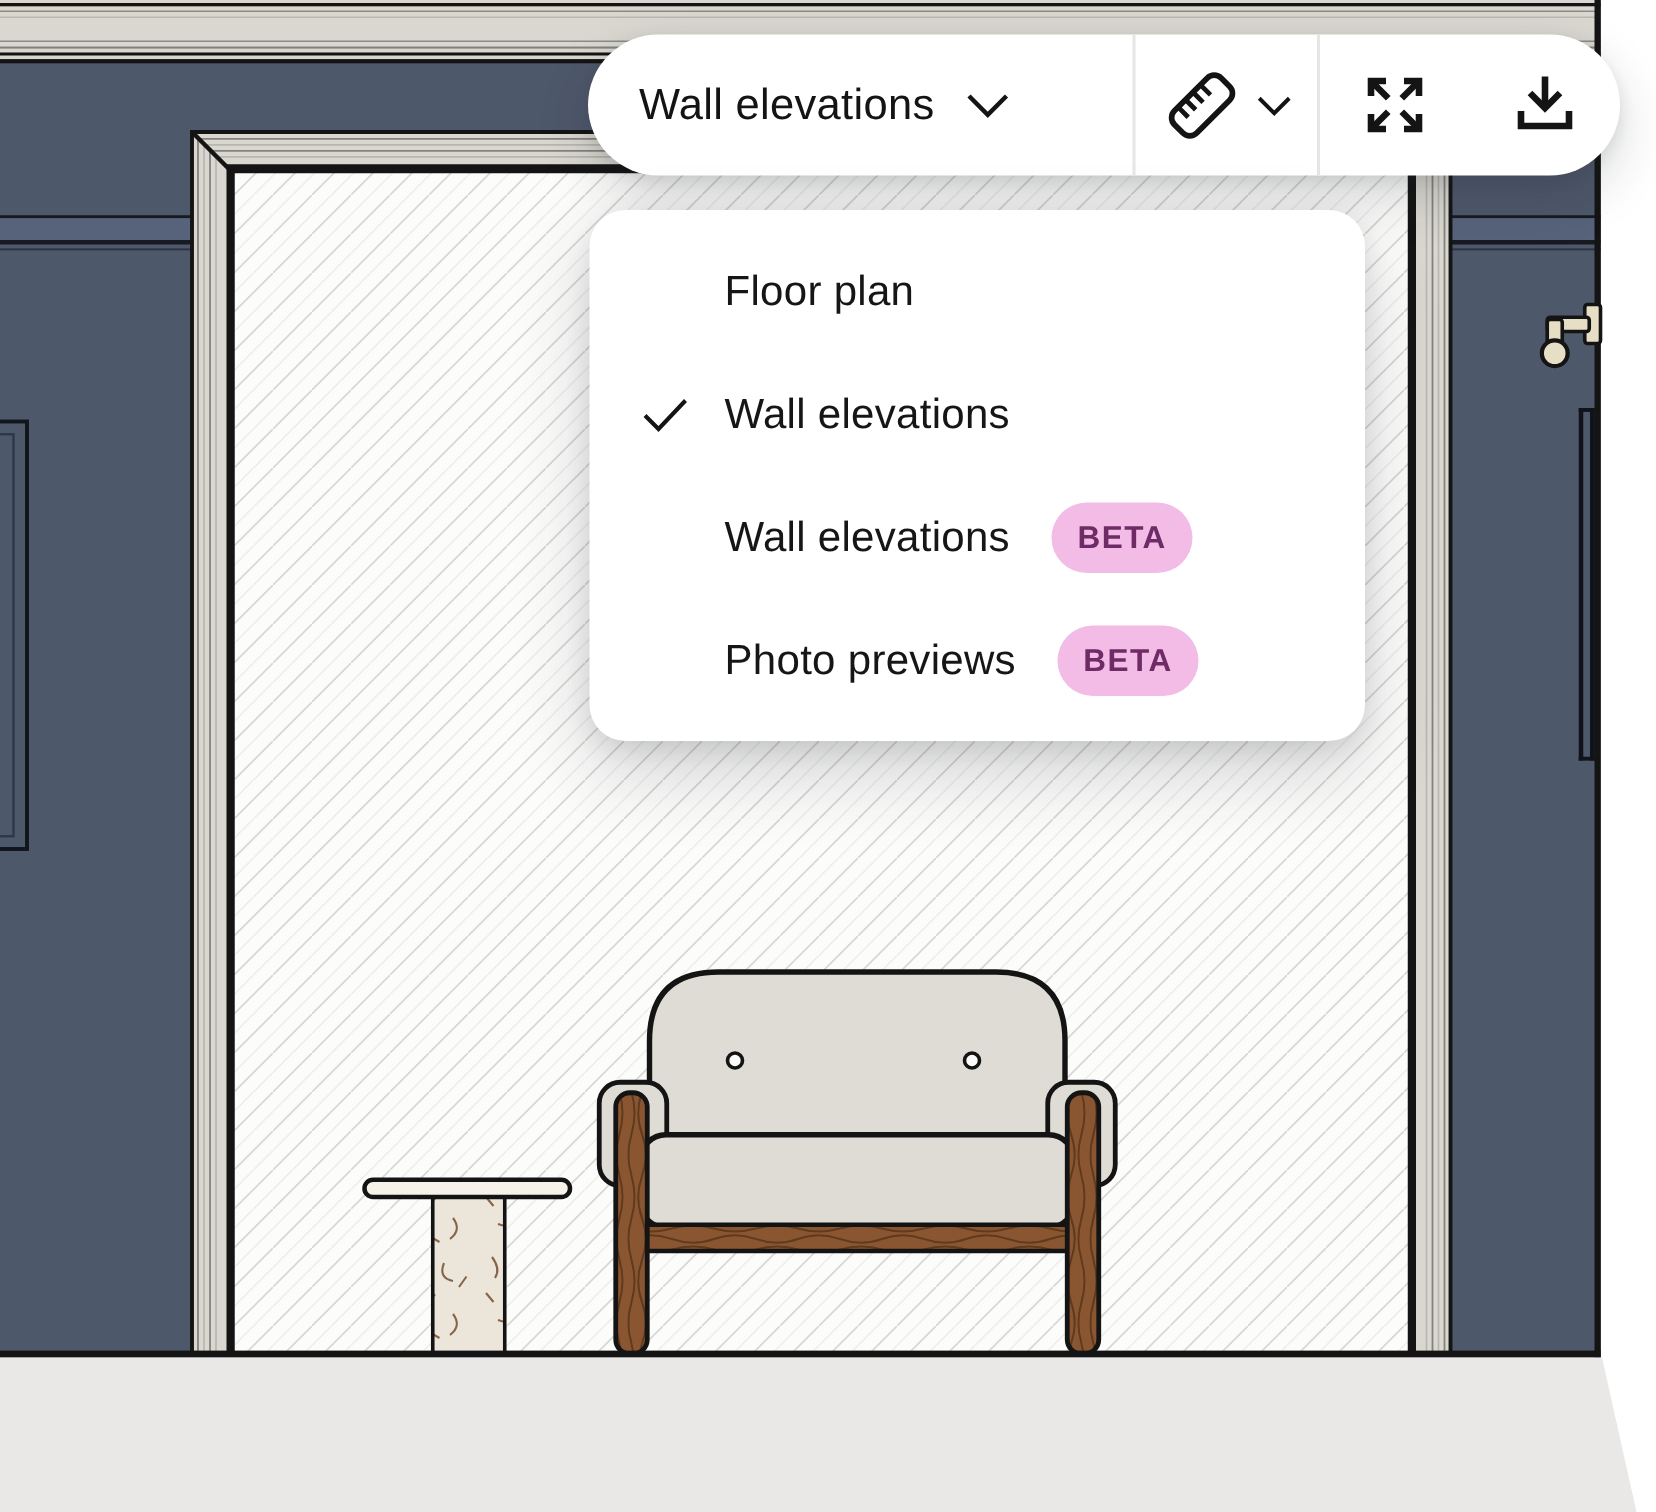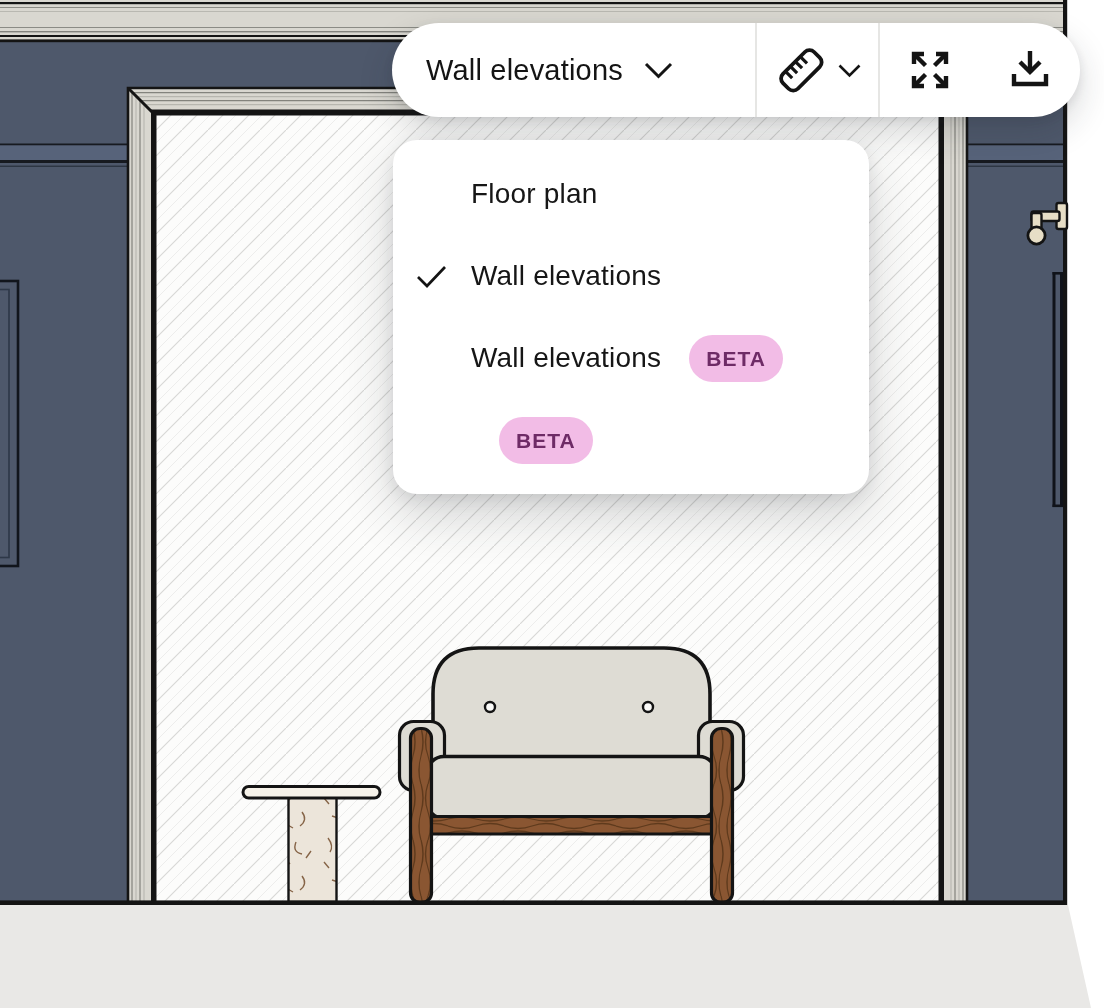--- a/index.html
+++ b/index.html
@@ -25,22 +25,22 @@
           display:flex;align-items:center;justify-content:center;
           font-family:"Liberation Sans", sans-serif;}
   .tb-view{width:363px;justify-content:flex-start;padding-left:34px;gap:20px;}
   .tb-view .lbl{font-size:29px;color:var(--ink);letter-spacing:.2px;white-space:nowrap;}
   .tb-divider{width:2px;background:#e6e6e4;}
   .tb-measure{width:121px;gap:9px;}
   .tb-right{width:200px;display:flex;align-items:stretch;}
   .tb-icon-btn{flex:1;}
 
   
-  .menu{position:absolute;left:393px;top:140px;width:476px;box-sizing:border-box;
-        background:#ffffff;border-radius:24px;padding:13px 4px;
+  .menu{position:absolute;left:393px;top:140px;width:517px;box-sizing:border-box;
+        background:#ffffff;border-radius:24px;padding:13px 16px;
         box-shadow:0 20px 52px rgba(35,38,45,.20), 0 5px 16px rgba(35,38,45,.10);}
   .menu-item{display:flex;align-items:center;height:82px;padding:0 26px 0 17px;cursor:pointer;}
   .check-slot{width:57px;flex:0 0 57px;display:flex;align-items:center;}
   .mi-label{font-size:28px;color:#161616;letter-spacing:.2px;white-space:nowrap;}
   .beta-badge{margin-left:28px;background:var(--beta_bg);color:var(--beta_text);
               font-size:21px;font-weight:700;letter-spacing:1px;
               height:47px;line-height:47px;padding:0 17px;border-radius:24px;}
 </style>
 </head>
 <body>
@@ -222,17 +222,18 @@
     </div>
 
     <div class="menu-item">
       <span class="check-slot"></span>
       <span class="mi-label">Wall elevations</span>
       <span class="beta-badge">BETA</span>
     </div>
 
     <div class="menu-item">
       <span class="check-slot"></span>
+      <span class="mi-label">Photo previews</span>
       <span class="beta-badge">BETA</span>
     </div>
 
   </div>
 </div>
 
 </body></html>

